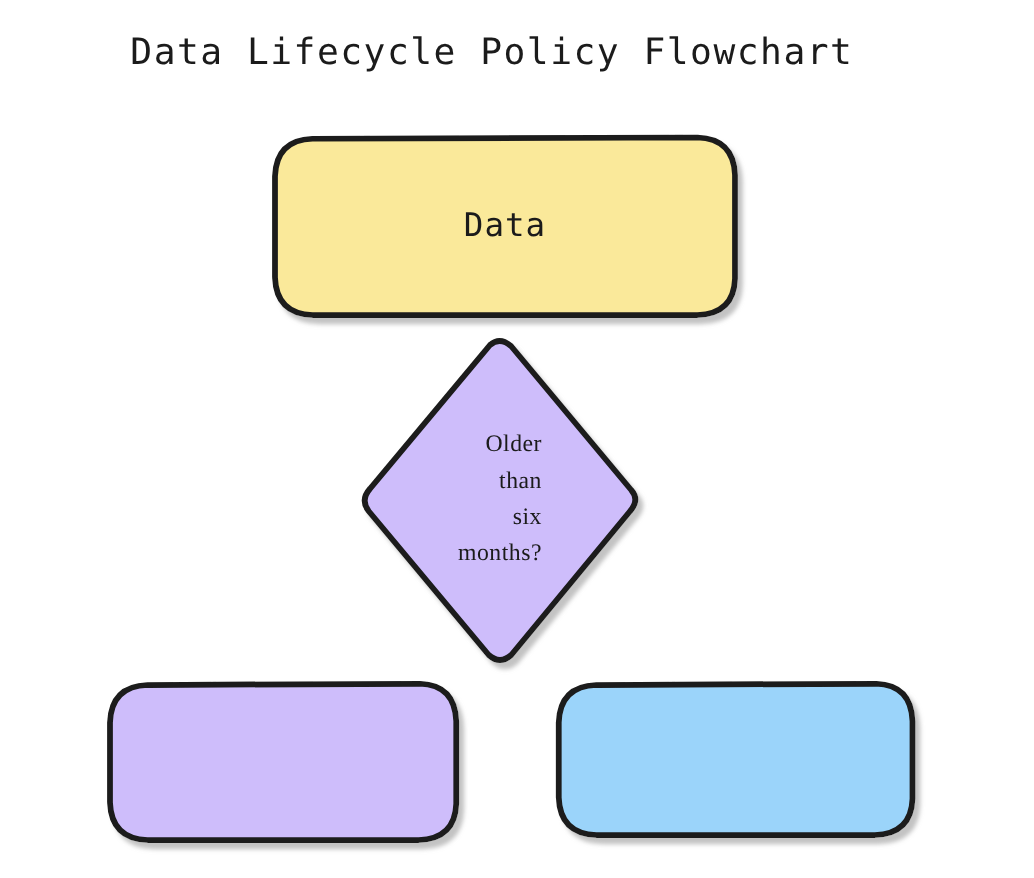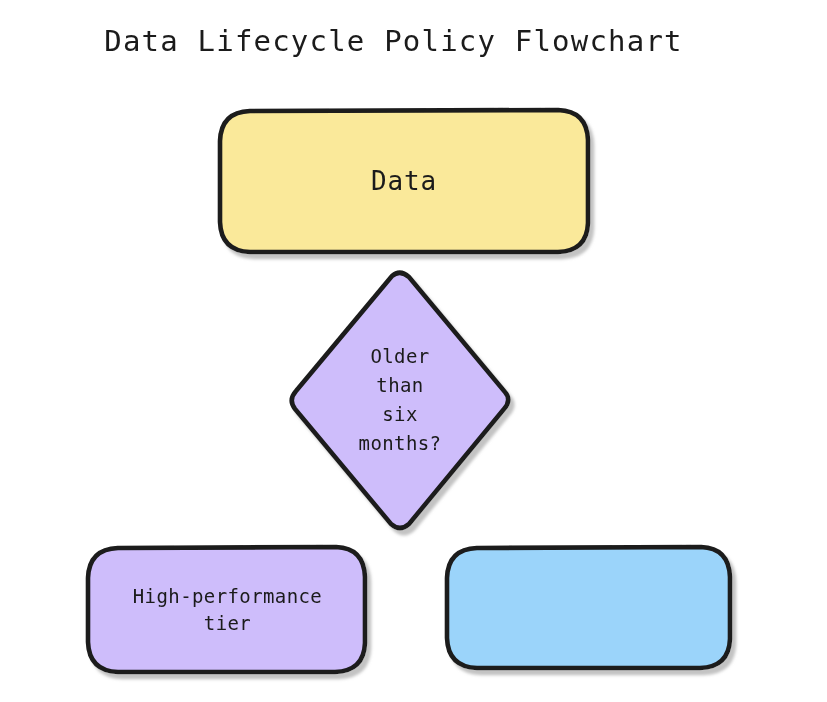--- a/index.html
+++ b/index.html
@@ -45,21 +45,21 @@
     color: #1b1b1b;
     white-space: nowrap;
   }
 
   
   .node-label {
     position: absolute;
     display: flex;
     align-items: center;
     justify-content: center;
-    text-align: center;
+    text-align: right;
     font-family: "DejaVu Sans Mono", "Liberation Mono", monospace;
     color: #1b1b1b;
     white-space: pre-line;
     line-height: 1.42;
     pointer-events: none;
   }
 
   #label-data {
     left: 220px;
     top: 110px;
@@ -70,20 +70,21 @@
   }
 
   #label-decision {
     left: 300px;
     top: 288px;
     width: 200px;
     height: 224px;
     font-size: 19px;
     letter-spacing: 0.4px;
     line-height: 1.52;
+    font-family: Liberation Serif, serif;
   }
 
   #label-highperf {
     left: 90px;
     top: 547px;
     width: 275px;
     height: 125px;
     font-size: 19px;
     letter-spacing: 0.4px;
   }
@@ -160,17 +161,15 @@
     </g>
   </svg>
 
   <div class="node-label" id="label-data">Data</div>
 
   <div class="node-label" id="label-decision">Older
 than
 six
 months?</div>
 
-  <div class="node-label" id="label-highperf">High-performance
-tier</div>
 
 
 </div>
 
 </body></html>

